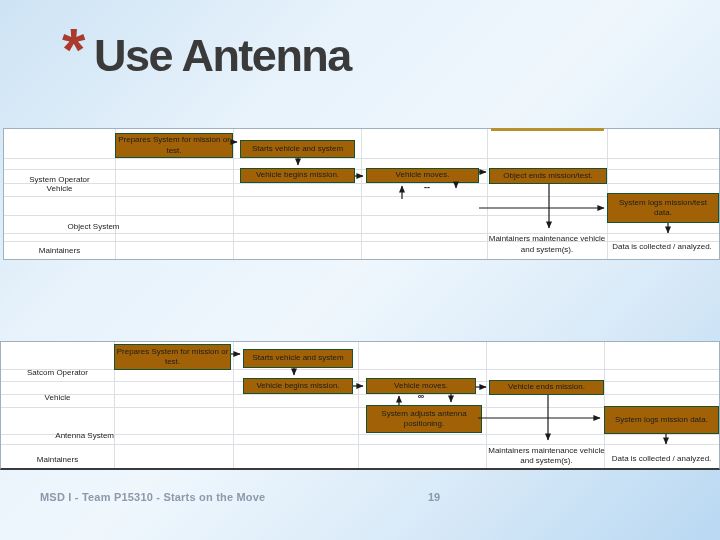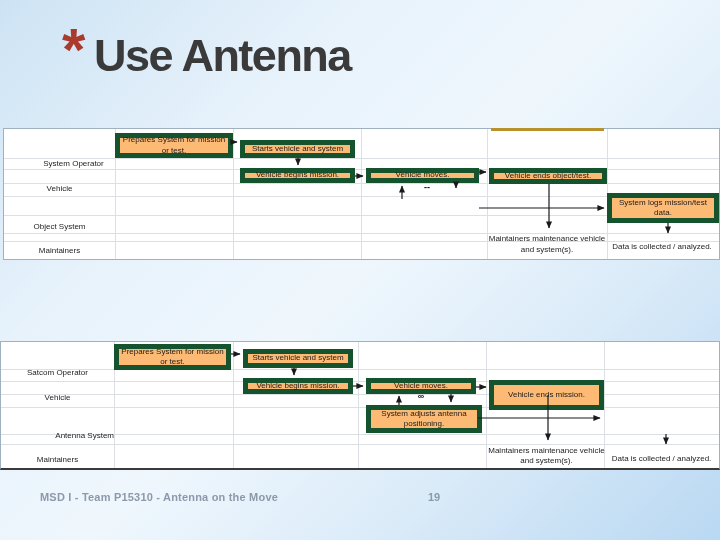--- a/index.html
+++ b/index.html
@@ -26,21 +26,21 @@
     position:absolute; left:0; text-align:center; font-size:8px; line-height:11px;
     color:#232323; z-index:2;
   }
   .panel-top .lane-label { width:111px; }
   .panel-bottom .lane-label { width:113px; }
   .node {
     position:absolute; display:flex; align-items:center; justify-content:center;
     text-align:center; font-size:8px; line-height:1.28; color:#1c1c1c; z-index:2;
     padding:0 1px; box-sizing:border-box;
   }
-  .box { background:#fdba74; border:5px solid #14532d; }
+  .box { background:#a16207; border:1px solid #14532d; }
   .nowrap { white-space:nowrap; }
   .loop { position:absolute; text-align:center; font-size:9px; font-weight:700; color:#111; z-index:3; }
   .arrows { position:absolute; left:0; top:0; z-index:3; }
   .arrows line { stroke:#1a1a1a; stroke-width:1.2; }
   .footer {
     position:absolute; left:40px; top:491px; font-size:11px; font-weight:700;
     color:var(--c-footer_gray,#8d99ab); letter-spacing:0.2px;
   }
   .page-number {
     position:absolute; left:428px; top:491px; font-size:11px; font-weight:700;
@@ -64,30 +64,30 @@
     <div class="gl-v" style="left:483px;"></div>
     <div class="gl-v" style="left:603px;"></div>
     <div class="gl-h" style="top:29px;"></div>
     <div class="gl-h" style="top:40px;"></div>
     <div class="gl-h" style="top:54px;"></div>
     <div class="gl-h" style="top:67px;"></div>
     <div class="gl-h" style="top:86px;"></div>
     <div class="gl-h" style="top:104px;"></div>
     <div class="gl-h" style="top:112px;"></div>
 
-    <div class="lane-label" style="top:29px;margin-left:14px;">System Operator</div>
+    <div class="lane-label" style="top:45px;">System Operator</div>
     <div class="lane-label" style="top:54px;">Vehicle</div>
-    <div class="lane-label" style="top:92px;">Object System</div>
+    <div class="lane-label" style="top:92px;margin-left:34px;">Object System</div>
     <div class="lane-label" style="top:116px;">Maintainers</div>
 
     <div class="node box" style="left:111px; top:4px;  width:118px; height:25px;">Prepares System for mission or test.</div>
     <div class="node box" style="left:236px; top:11px; width:115px; height:18px;">Starts vehicle and system</div>
     <div class="node box" style="left:236px; top:39px; width:115px; height:15px;">Vehicle begins mission.</div>
     <div class="node box" style="left:362px; top:39px; width:113px; height:15px;">Vehicle moves.</div>
-    <div class="node box" style="left:485px; top:39px; width:118px; height:16px;">Vehicle ends object/test.</div>
+    <div class="node box" style="left:485px; top:39px; width:118px; height:16px;">Object ends mission/test.</div>
     <div class="node box" style="left:603px; top:64px; width:112px; height:30px;">System logs mission/test data.</div>
     <div class="node" style="left:483px; top:102px; width:120px; height:27px;">Maintainers maintenance vehicle and system(s).</div>
     <div class="node nowrap" style="left:601px; top:110px; width:114px; height:16px;">Data is collected / analyzed.</div>
 
     <span class="loop" style="left:412px; top:53px; width:22px;">--</span>
 
     <svg class="arrows" width="715" height="130" viewBox="0 0 715 130">
       <defs>
         <marker id="ahTop" markerWidth="7" markerHeight="6" refX="5.5" refY="2.5" orient="auto">
           <path d="M0,0 L6,2.5 L0,5 z" fill="#1a1a1a"></path>
@@ -120,22 +120,23 @@
 
     <div class="lane-label" style="top:25px;">Satcom Operator</div>
     <div class="lane-label" style="top:50px;">Vehicle</div>
     <div class="lane-label" style="top:88px;text-align:right;">Antenna System</div>
     <div class="lane-label" style="top:112px;">Maintainers</div>
 
     <div class="node box" style="left:113px; top:2px;  width:117px; height:26px;">Prepares System for mission or test.</div>
     <div class="node box" style="left:242px; top:7px;  width:110px; height:19px;">Starts vehicle and system</div>
     <div class="node box" style="left:242px; top:36px; width:110px; height:16px;">Vehicle begins mission.</div>
     <div class="node box" style="left:365px; top:36px; width:110px; height:16px;">Vehicle moves.</div>
-    <div class="node box" style="left:488px; top:38px; width:115px; height:30px;">Vehicle ends mission.</div>
+    <div class="node box" style="left:488px; top:38px; width:115px; height:15px;">Vehicle ends mission.</div>
     <div class="node box" style="left:365px; top:63px; width:116px; height:28px;">System adjusts antenna positioning.</div>
+    <div class="node box nowrap" style="left:603px; top:64px; width:115px; height:28px;">System logs mission data.</div>
     <div class="node" style="left:486px; top:101px; width:119px; height:26px;">Maintainers maintenance vehicle and system(s).</div>
     <div class="node nowrap" style="left:601px; top:110px; width:119px; height:15px;">Data is collected / analyzed.</div>
 
     <span class="loop" style="left:410px; top:49px; width:20px;">∞</span>
 
     <svg class="arrows" width="718" height="126" viewBox="0 0 718 126">
       <defs>
         <marker id="ahBot" markerWidth="7" markerHeight="6" refX="5.5" refY="2.5" orient="auto">
           <path d="M0,0 L6,2.5 L0,5 z" fill="#1a1a1a"></path>
         </marker>
@@ -145,16 +146,16 @@
       <line x1="352" y1="44" x2="362" y2="44" marker-end="url(#ahBot)"></line>
       <line x1="398" y1="63" x2="398" y2="54" marker-end="url(#ahBot)"></line>
       <line x1="450" y1="52" x2="450" y2="60" marker-end="url(#ahBot)"></line>
       <line x1="475" y1="45" x2="485" y2="45" marker-end="url(#ahBot)"></line>
       <line x1="547" y1="53" x2="547" y2="98" marker-end="url(#ahBot)"></line>
       <line x1="477" y1="76" x2="599" y2="76" marker-end="url(#ahBot)"></line>
       <line x1="665" y1="92" x2="665" y2="102" marker-end="url(#ahBot)"></line>
     </svg>
   </div>
 
-  <div class="footer">MSD I - Team P15310 - Antenna on the Move</div>
+  <div class="footer">MSD I - Team P15310 - Starts on the Move</div>
   <div class="page-number">19</div>
 
 </div>
 
 </body></html>

